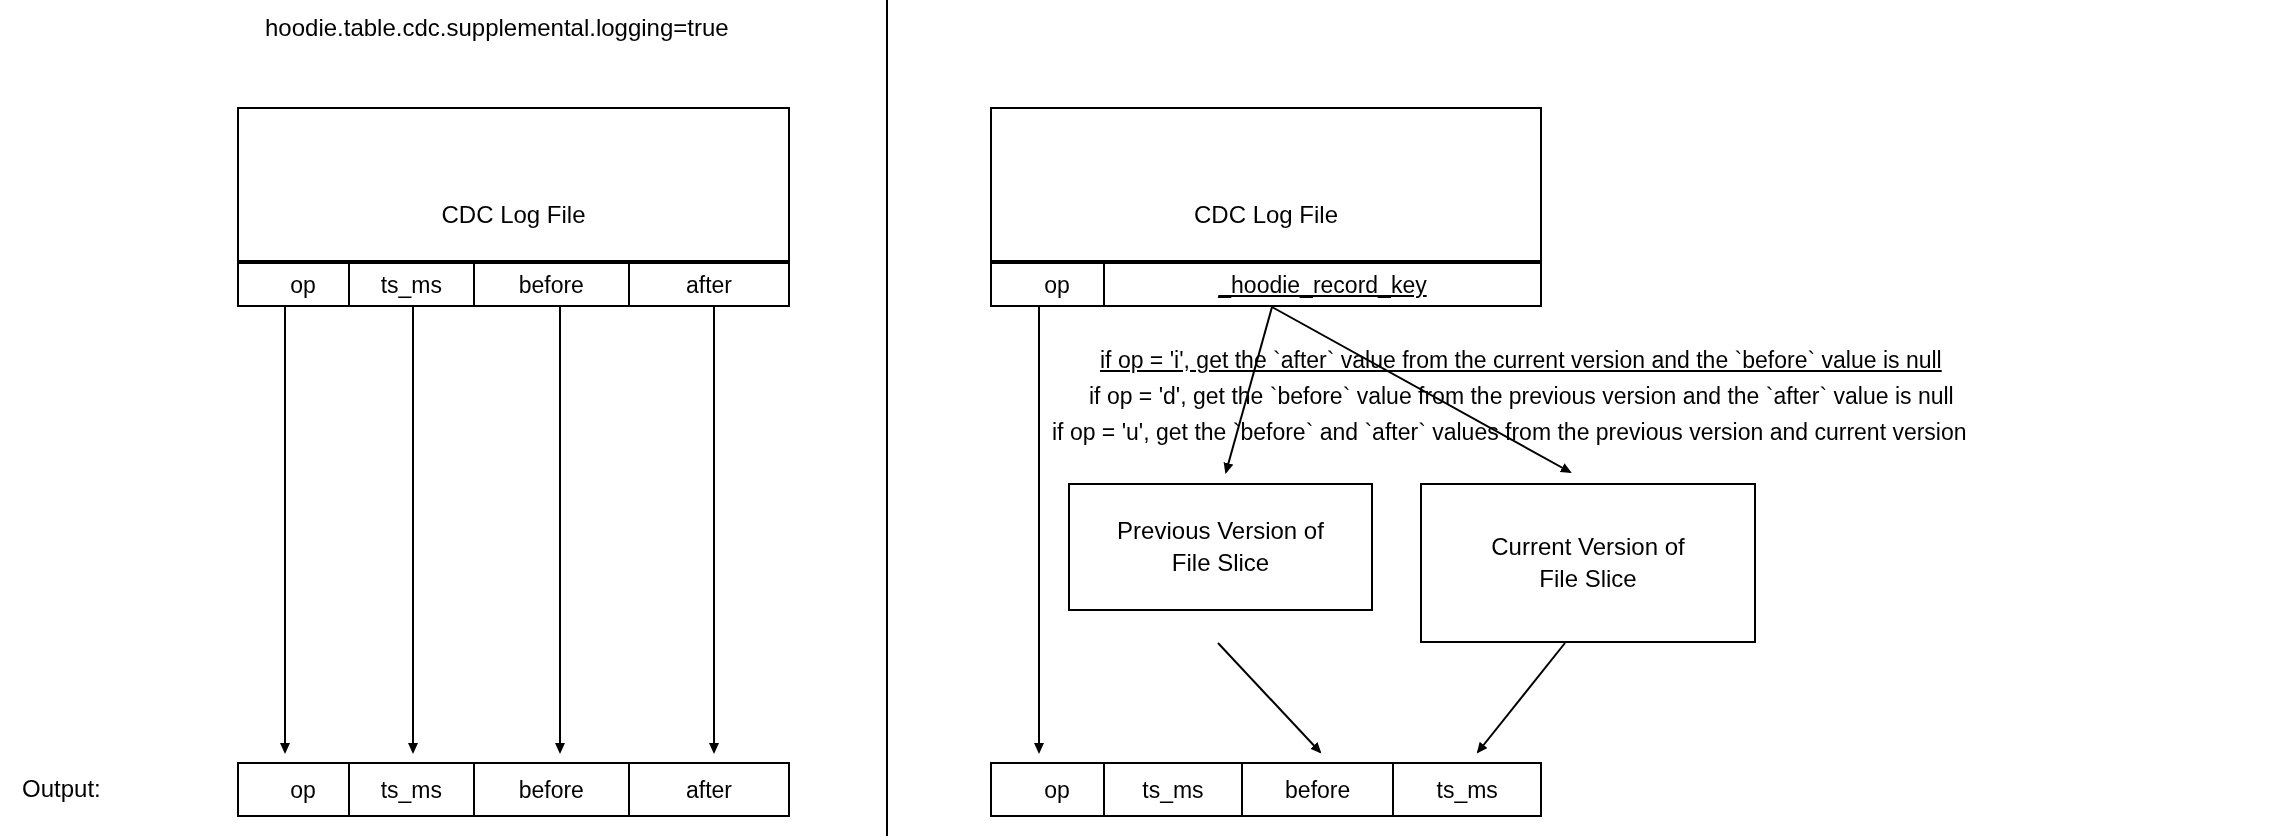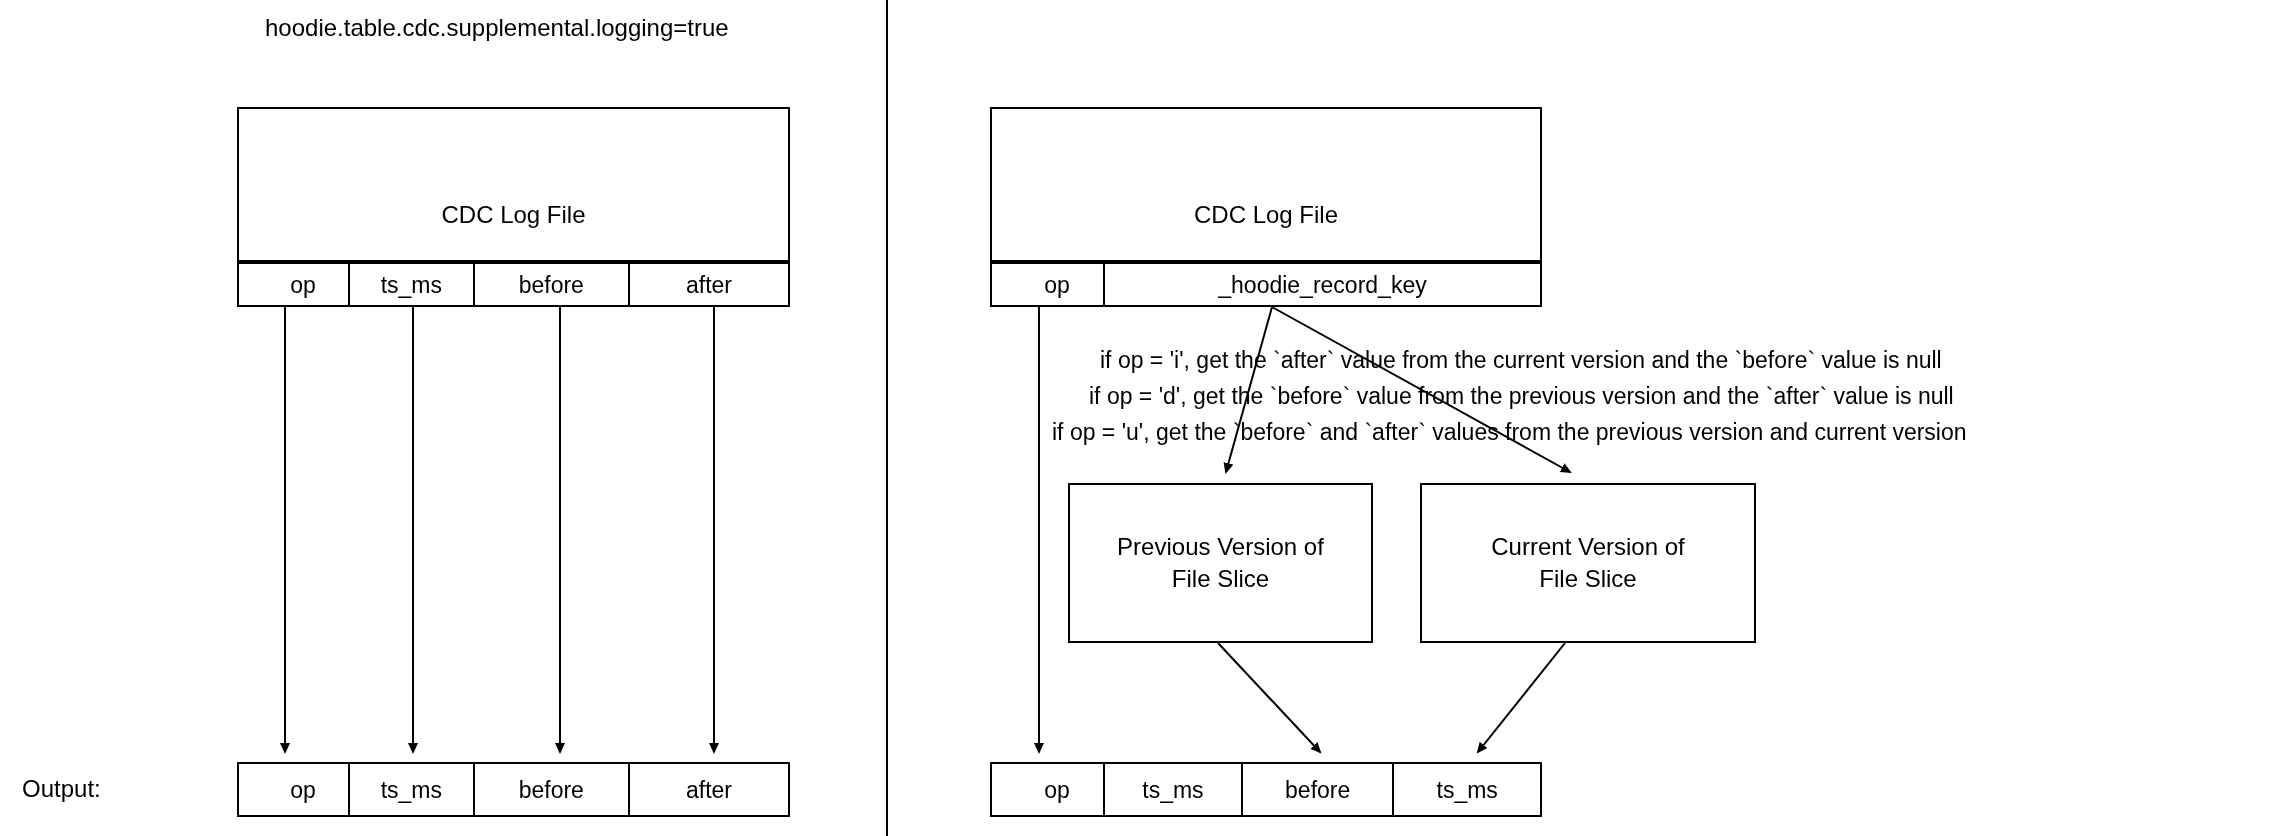--- a/index.html
+++ b/index.html
@@ -86,28 +86,28 @@
     <div class="cell" style="width:165px;">after</div>
   </div>
 
 
   <div class="logbox" style="left:990px;top:107px;width:552px;height:155px;">
     <div class="logbox-label" style="top:92px;">CDC Log File</div>
   </div>
 
   <div class="schema-row" style="left:990px;top:262px;width:552px;height:45px;">
     <div class="cell" style="width:98px;">op</div>
-    <div class="cell" style="width:454px;">_hoodie_record_key</div>
+    <div class="cell" style="width:454px;text-decoration:underline;">_hoodie_record_key</div>
   </div>
 
-  <div class="note" style="left:1100px;top:347px;">if op = 'i', get the `after` value from the current version and the `before` value is null</div>
+  <div class="note" style="left:1100px;top:347px;text-decoration:underline;">if op = 'i', get the `after` value from the current version and the `before` value is null</div>
   <div class="note" style="left:1089px;top:383px;">if op = 'd', get the `before` value from the previous version  and the `after` value is null</div>
   <div class="note" style="left:1052px;top:419px;">if op = 'u', get the `before` and `after` values from the previous version and current version</div>
 
-  <div class="vbox" style="left:1068px;top:483px;width:305px;height:160px;">
+  <div class="vbox" style="left:1068px;top:483px;width:305px;height:128px;">
     <div>
       <span>Previous Version of</span><br>
       <span>File Slice</span>
     </div>
   </div>
 
   <div class="vbox" style="left:1420px;top:483px;width:336px;height:160px;">
     <div>
       <span>Current Version of</span><br>
       <span>File Slice</span>

